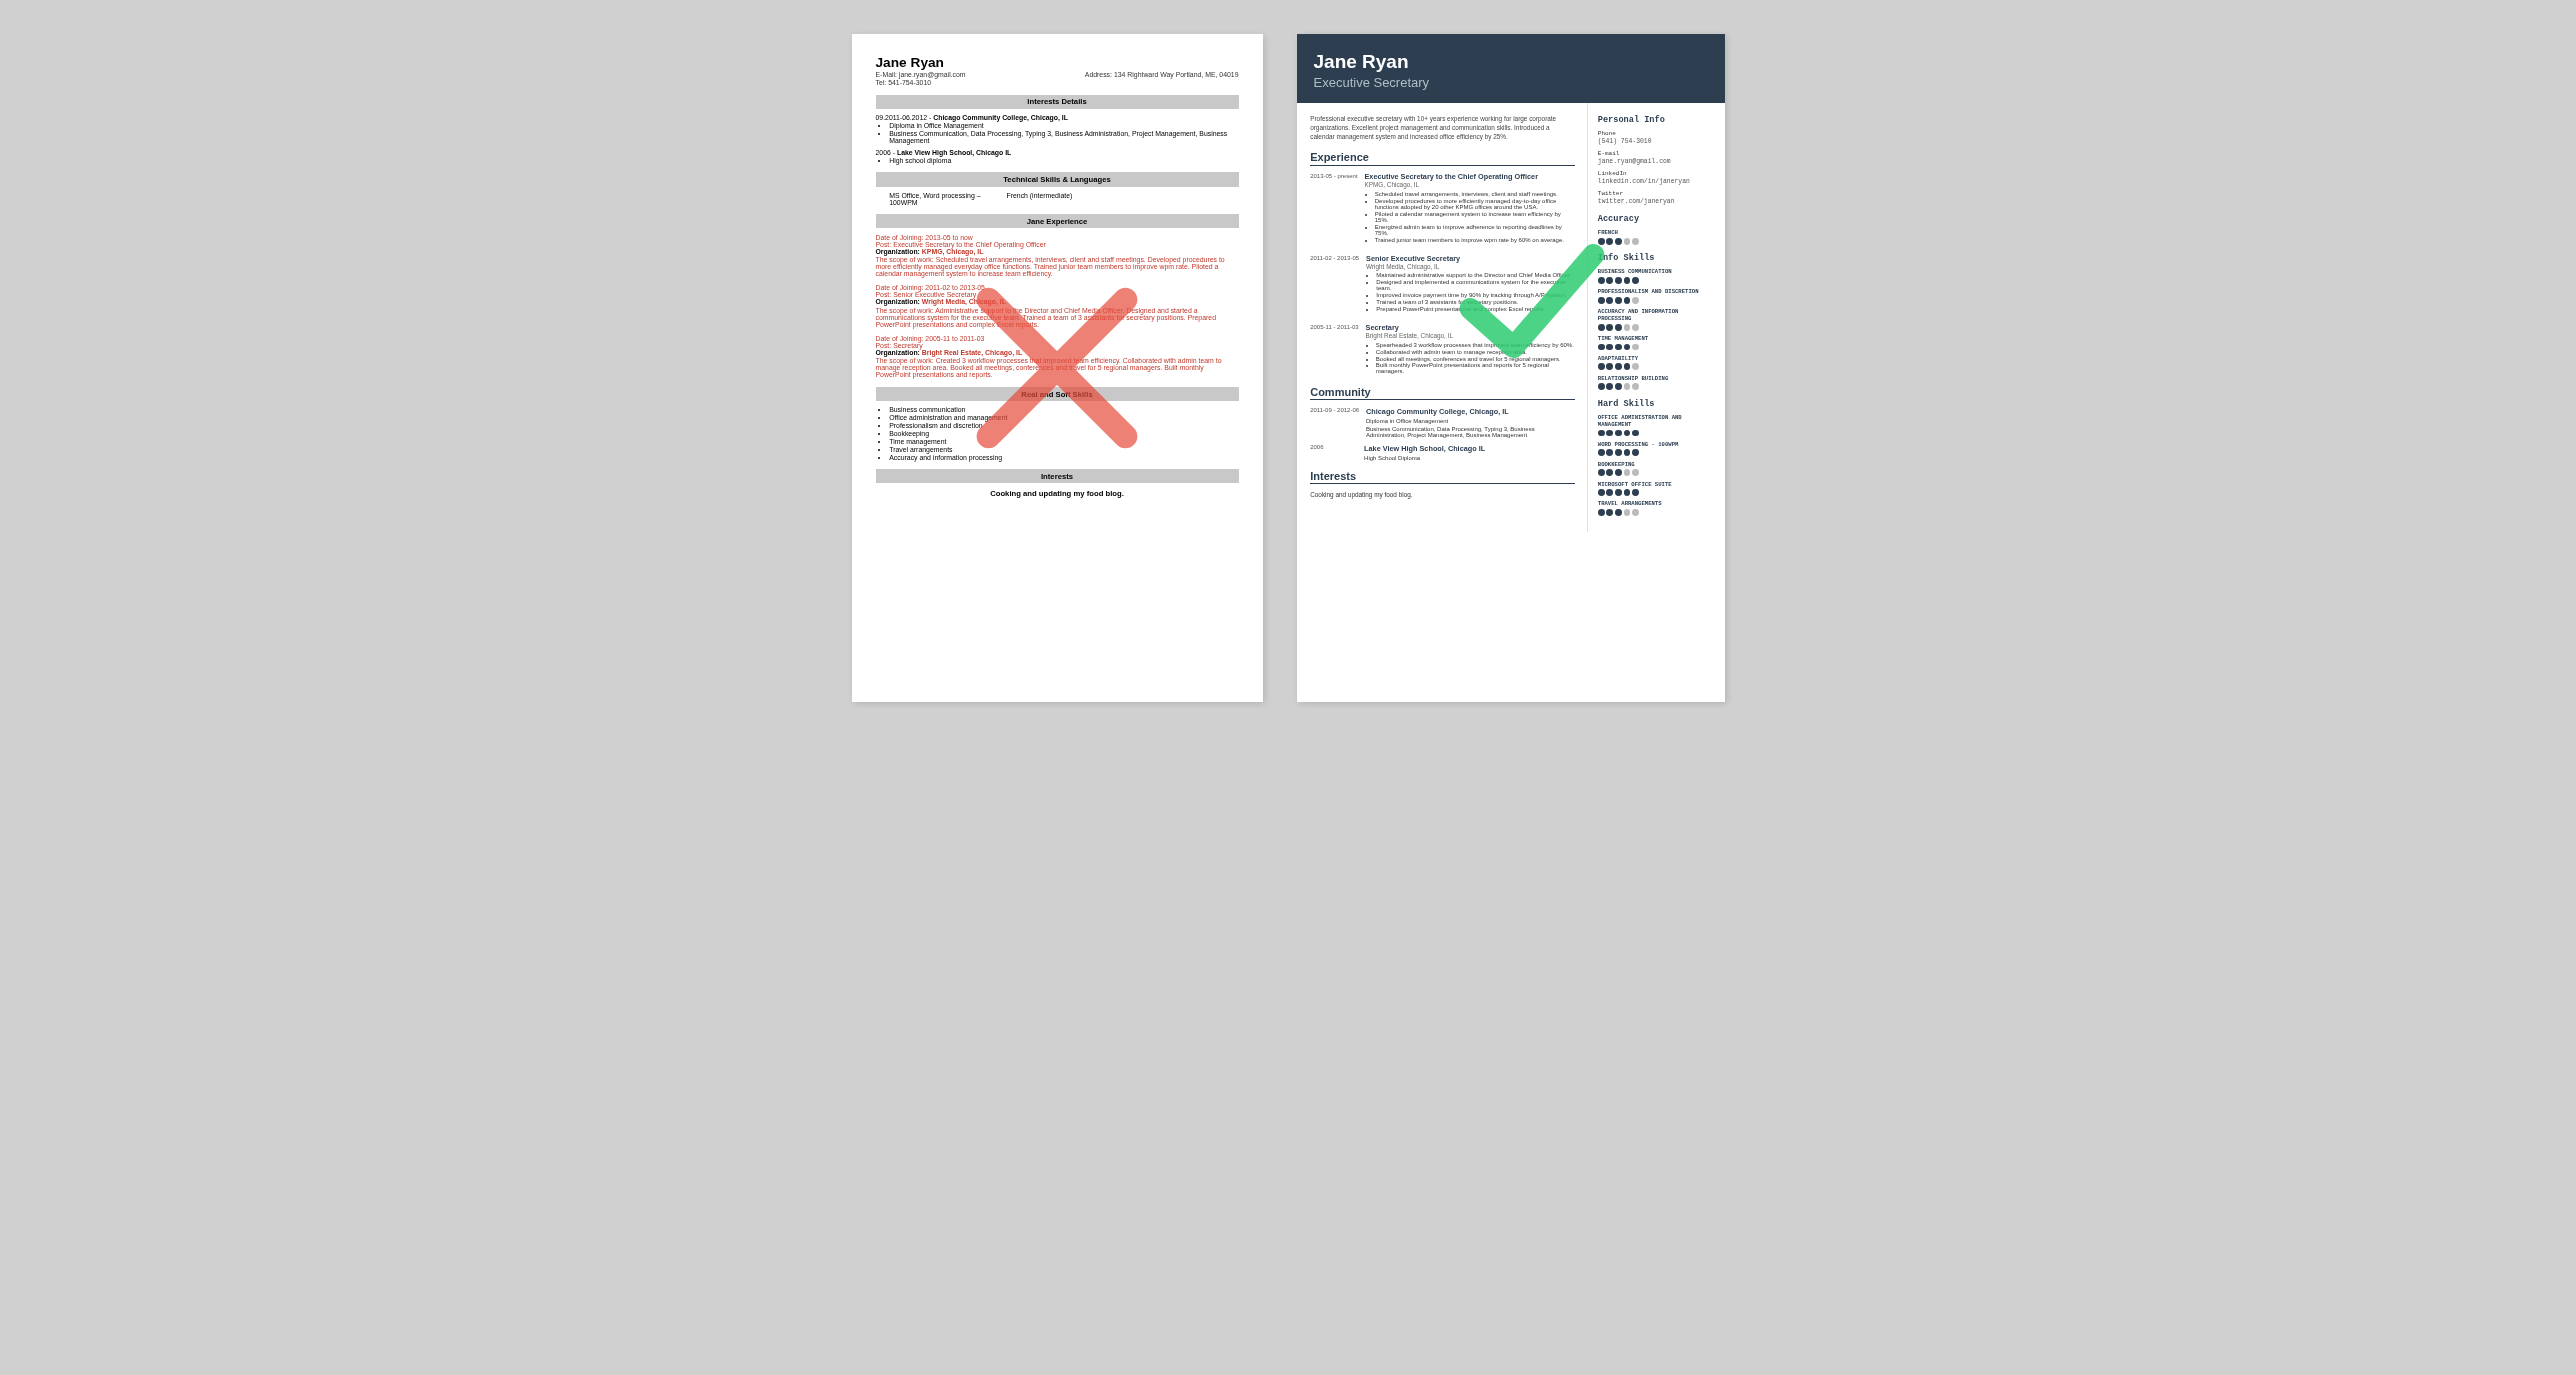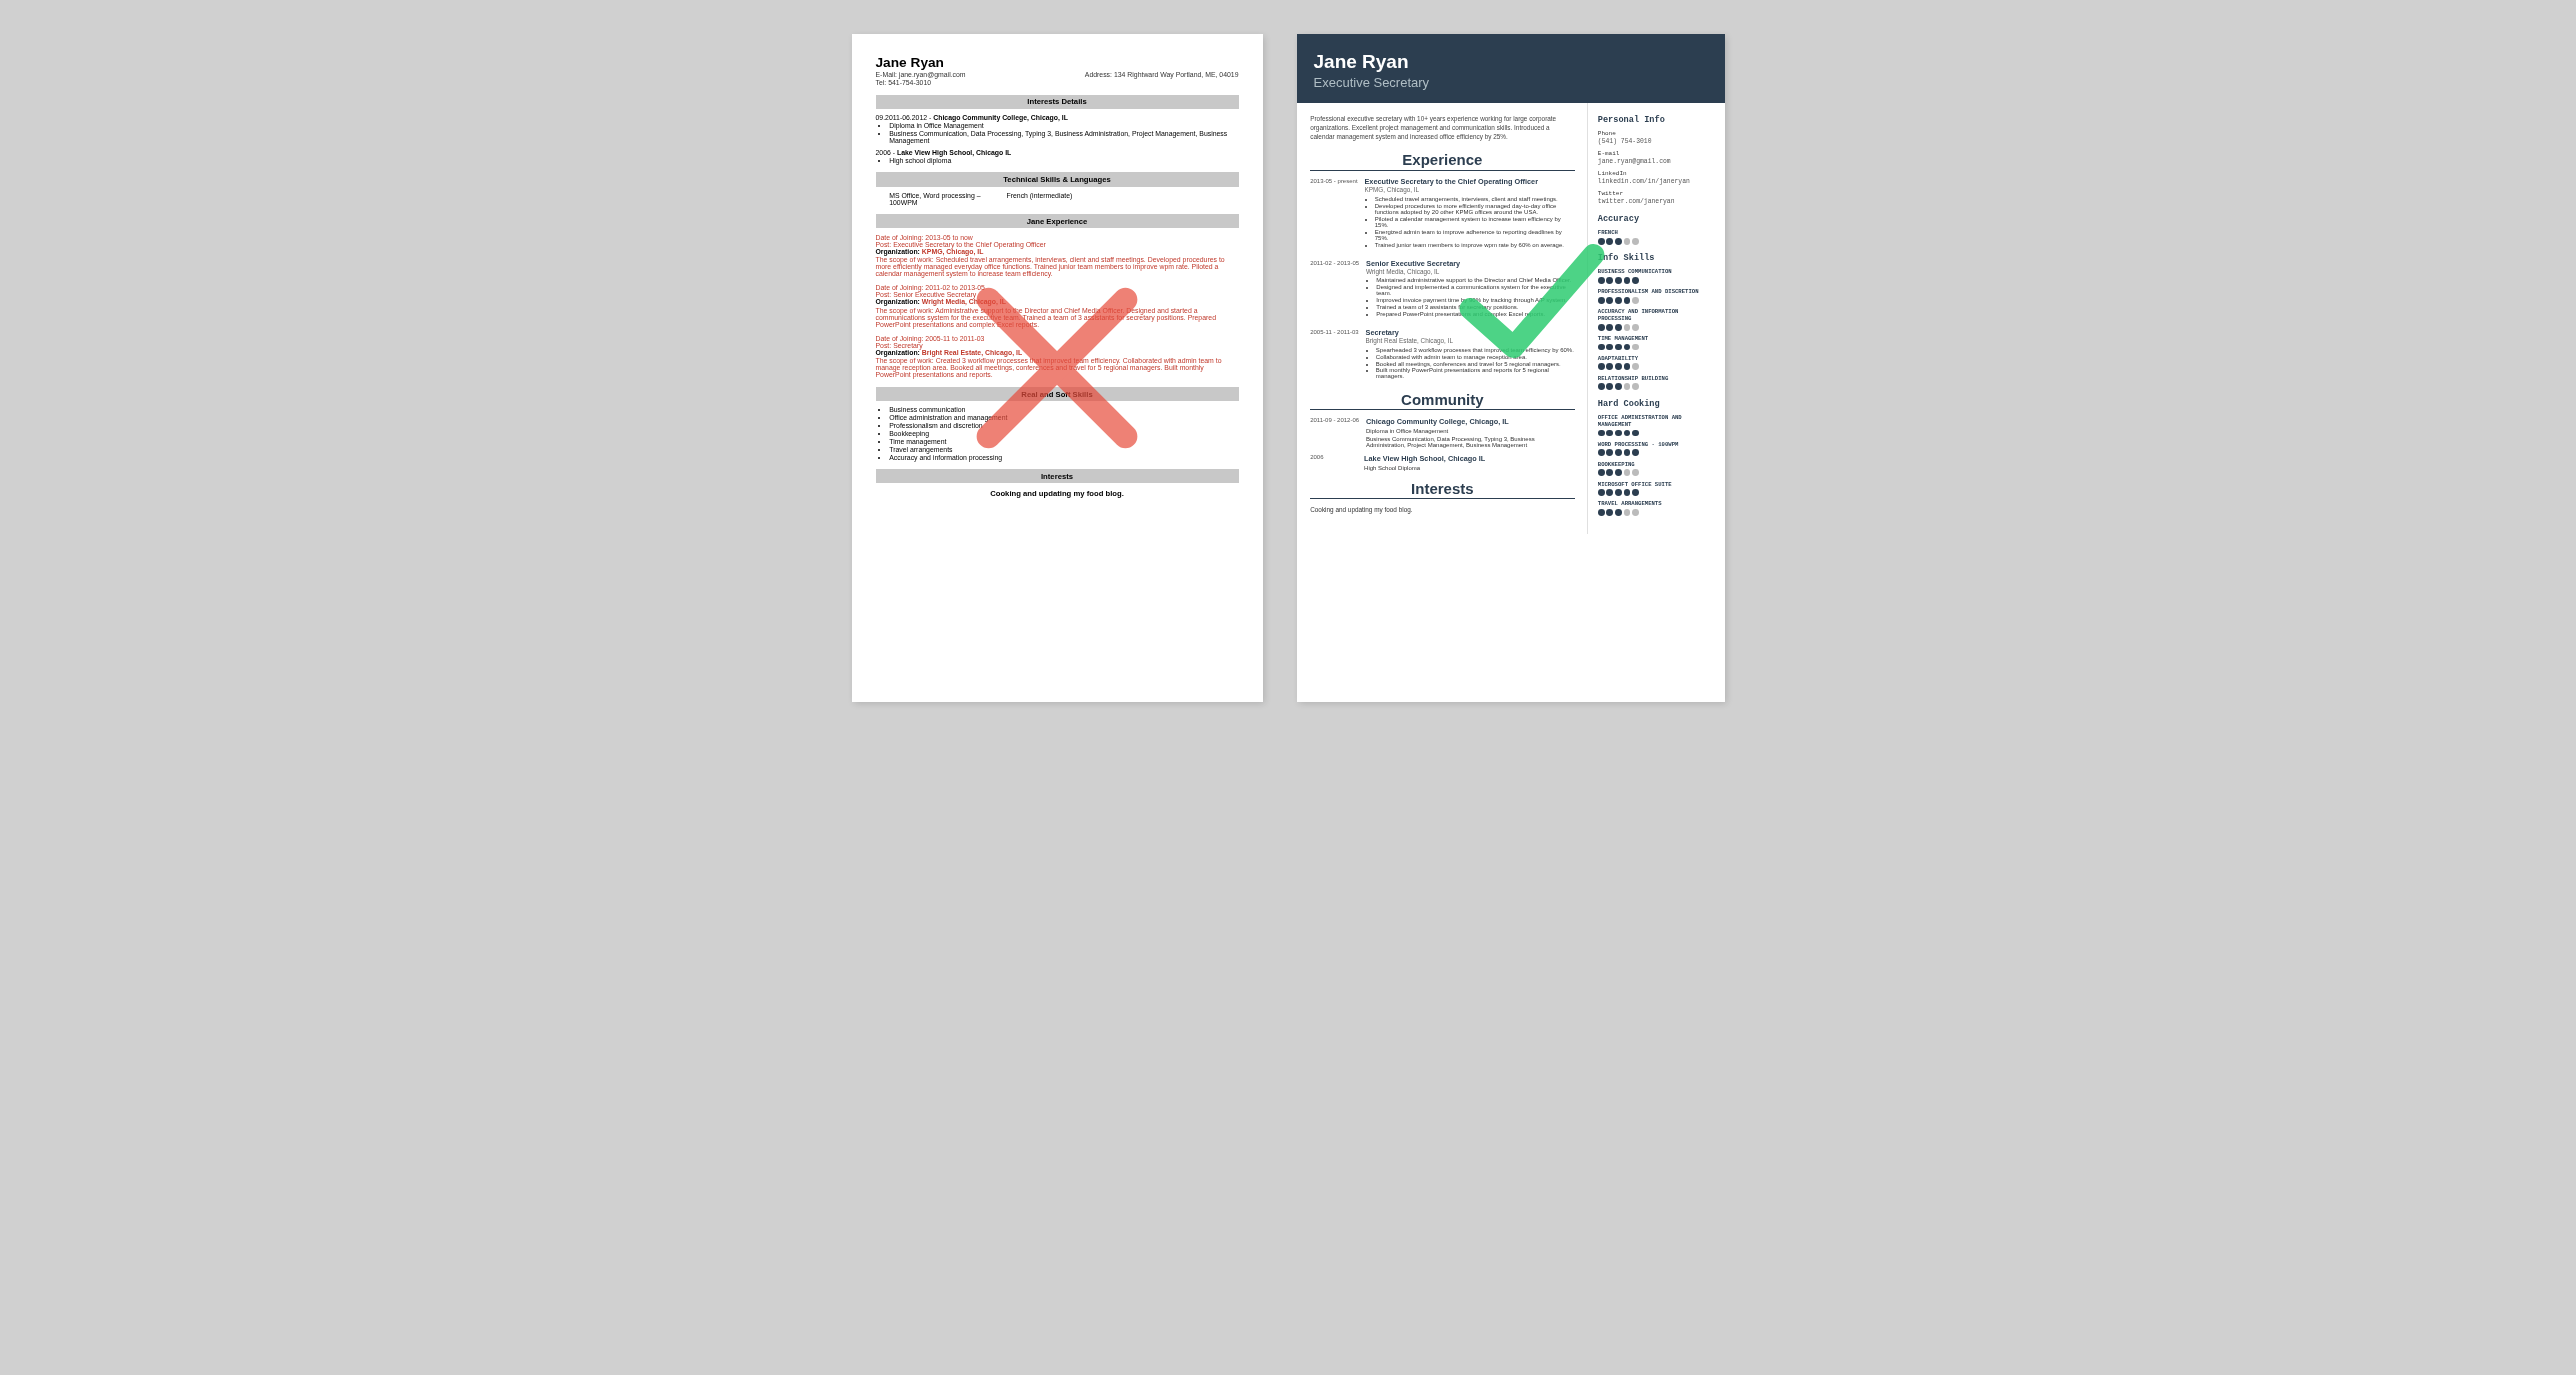--- a/index.html
+++ b/index.html
@@ -130,27 +130,26 @@
     }
 
     .resume-right .summary-text {
       font-size: 6.4px;
       color: #444;
       line-height: 1.4;
       margin-bottom: 8.6px;
     }
 
     .resume-right .section-heading {
-      font-size: 15px;
+      font-size: 11px;
       font-weight: bold;
       color: #2c3e50;
       border-bottom: 1.7px solid #2c3e50;
       padding-bottom: 1.7px;
       margin-bottom: 6.9px;
-      text-align: center;
     }
 
     .resume-right .exp-item {
       display: flex;
       gap: 6.9px;
       margin-bottom: 10.3px;
     }
     .resume-right .exp-date {
       font-size: 6px;
       color: #555;
@@ -478,21 +477,21 @@
         <div class="skill-name">RELATIONSHIP BUILDING</div>
         <div class="skill-dots">
           <div class="dot filled"></div>
           <div class="dot filled"></div>
           <div class="dot filled"></div>
           <div class="dot"></div>
           <div class="dot"></div>
         </div>
       </div>
 
-      <div class="side-section-title">Hard Cooking</div>
+      <div class="side-section-title">Hard Skills</div>
 
       <div class="skill-item">
         <div class="skill-name">OFFICE ADMINISTRATION AND MANAGEMENT</div>
         <div class="skill-dots">
           <div class="dot filled"></div>
           <div class="dot filled"></div>
           <div class="dot filled"></div>
           <div class="dot filled"></div>
           <div class="dot filled"></div>
         </div>

